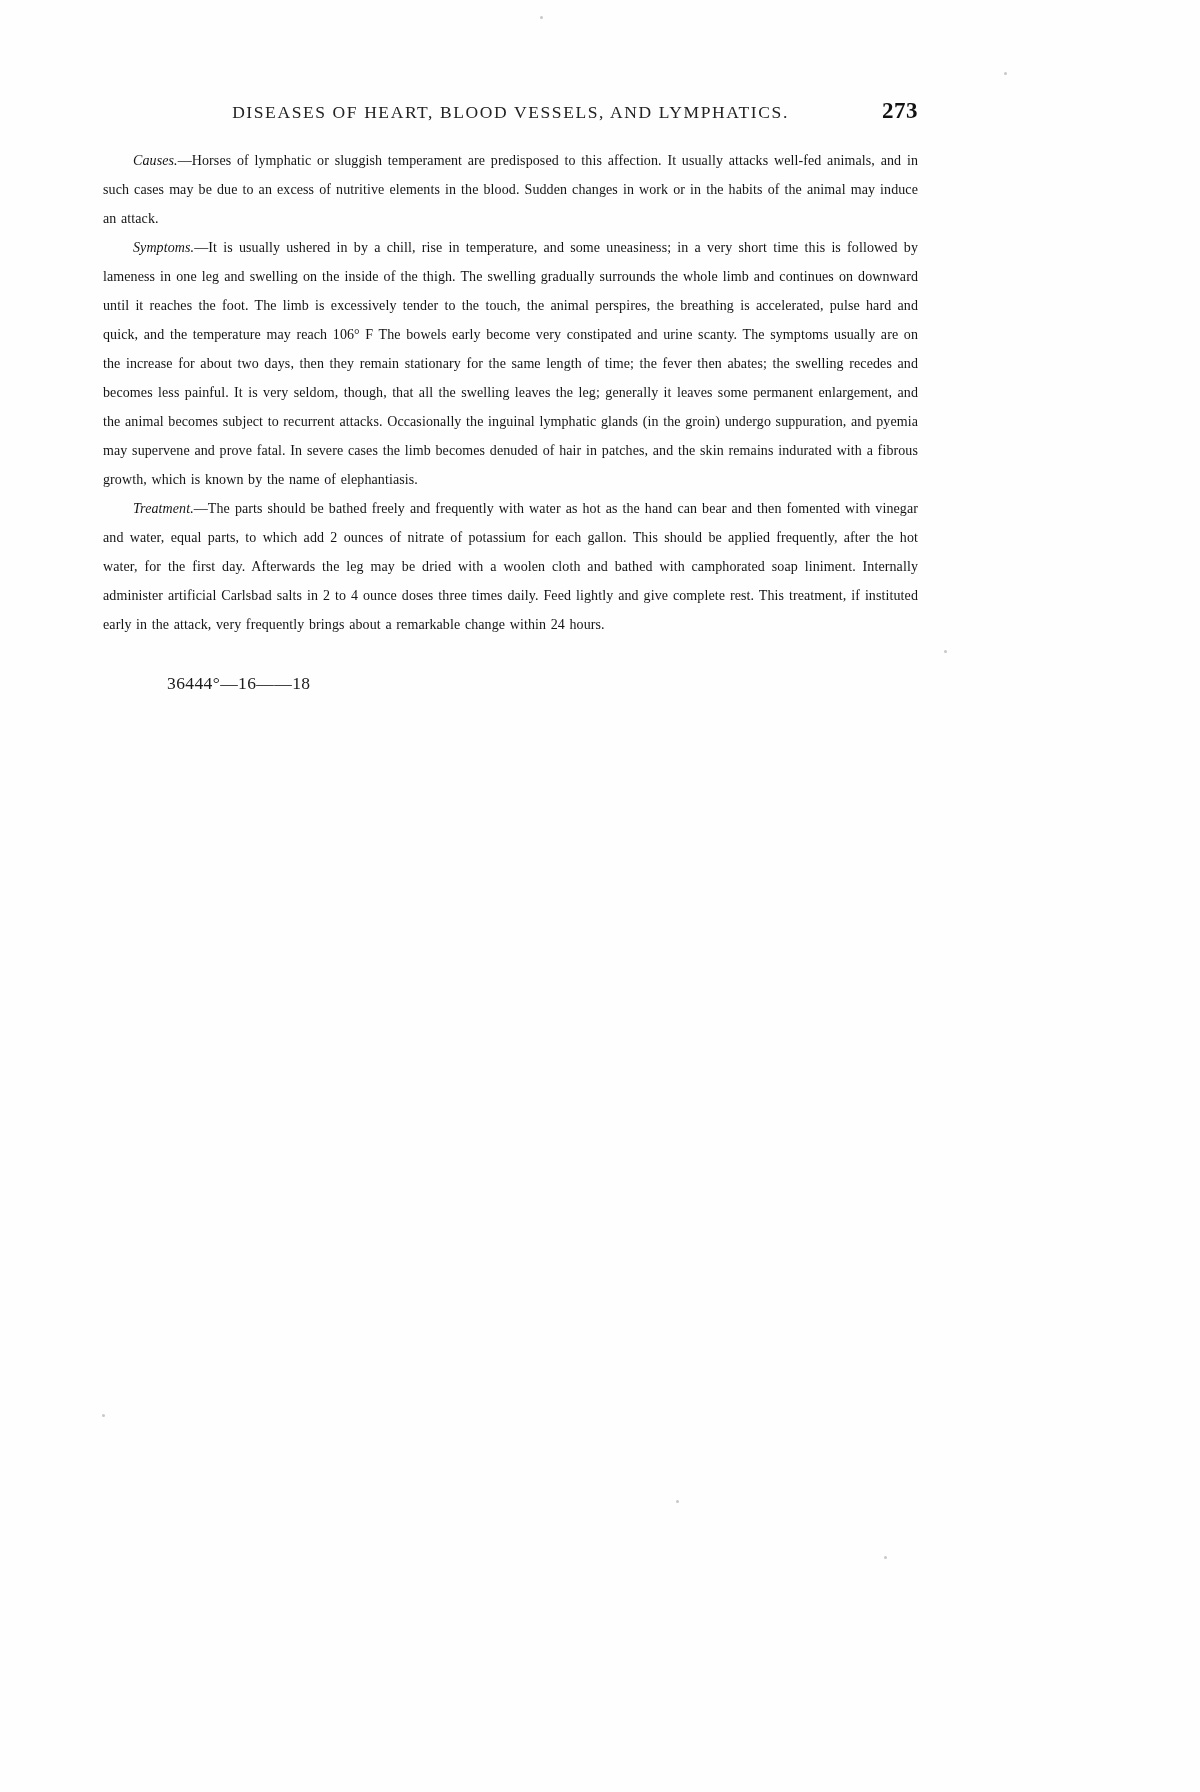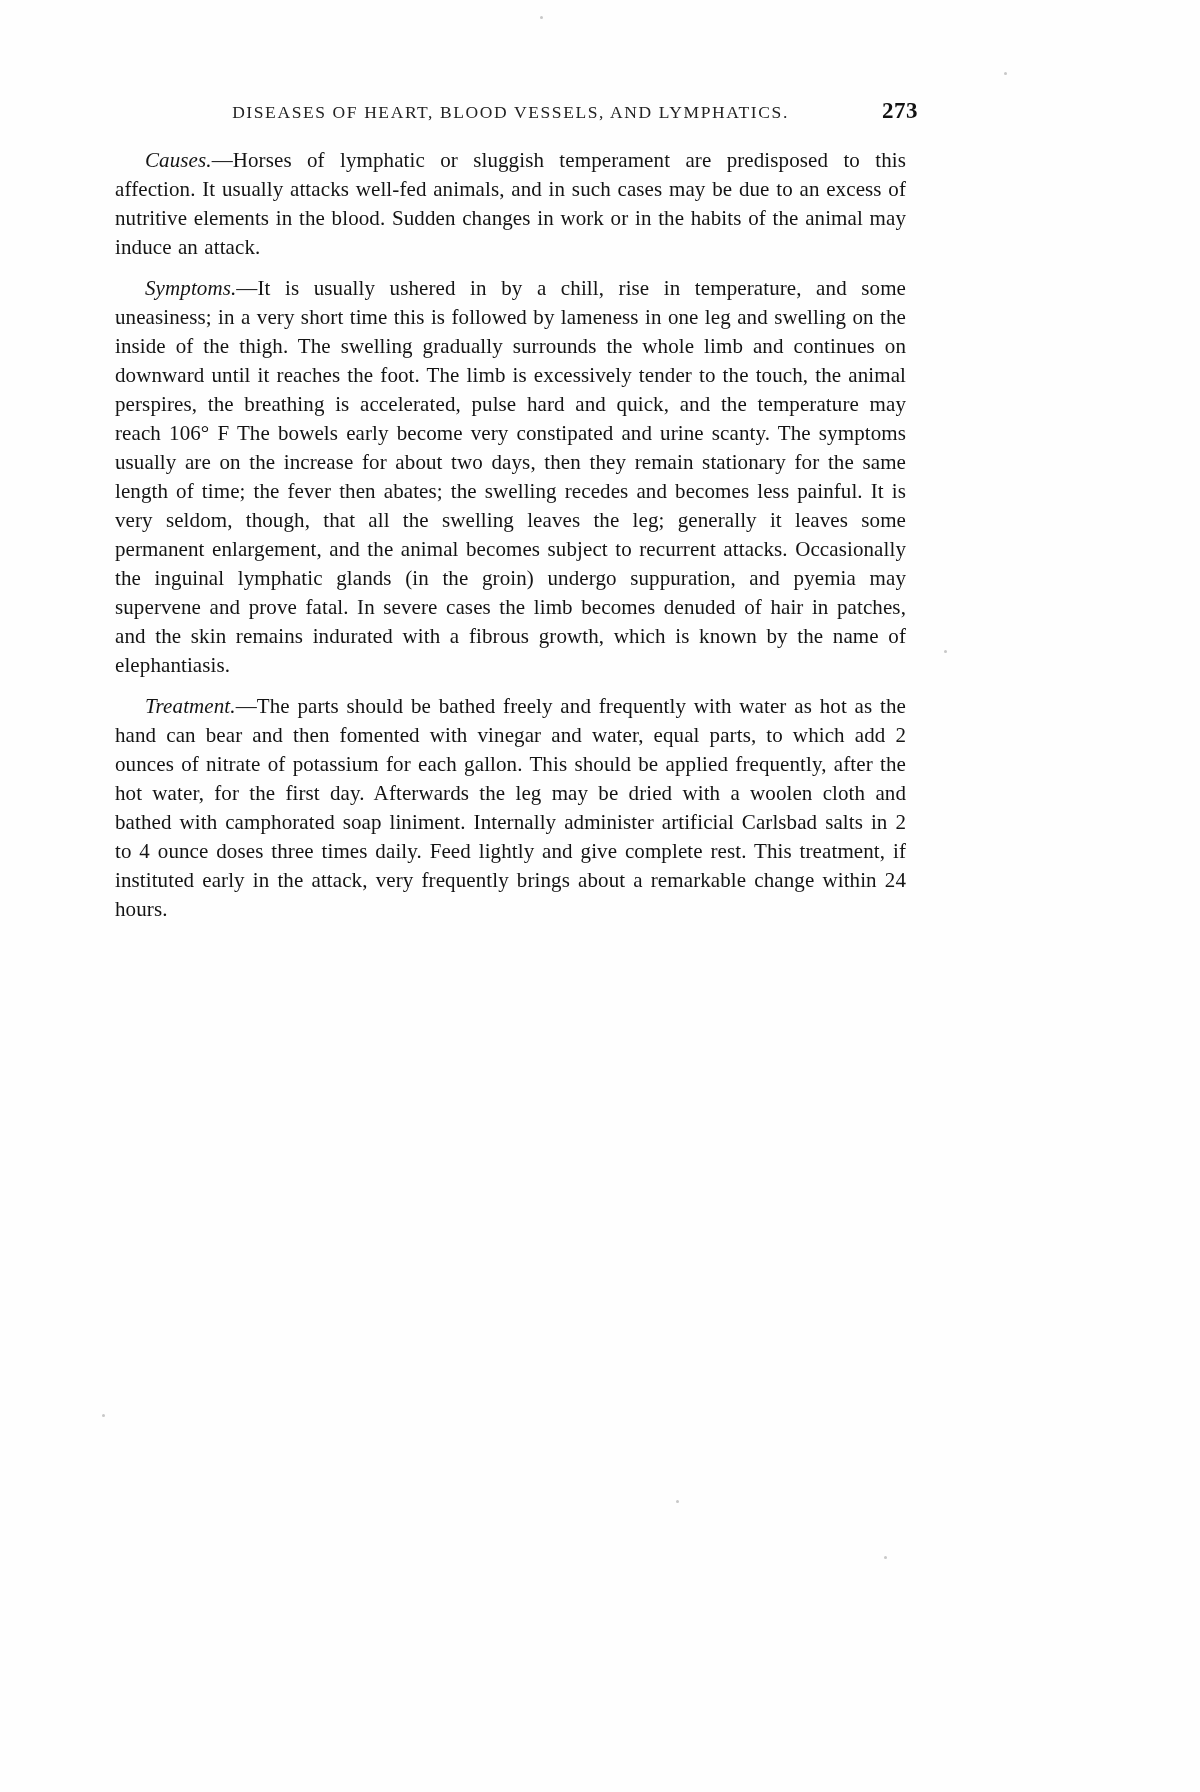--- a/index.html
+++ b/index.html
@@ -39,22 +39,22 @@
     white-space: nowrap;
   }
   .running-head .folio {
     font-size: 23px;
     font-weight: 700;
     margin-left: 24px;
     letter-spacing: 0.5px;
     color: #111;
   }
   .body-copy p {
-    margin: 12px;
-    font-size: 21px;
+    margin: 0;
+    font-size: 14px;
     line-height: 29px;
     text-align: justify;
     text-indent: 30px;
     letter-spacing: 0.1px;
     word-spacing: 1px;
   }
   .body-copy p .lead {
     font-style: italic;
   }
   .footer-sig {
@@ -86,20 +86,21 @@
     </div>
 
     <div class="body-copy">
       <p><span class="lead">Causes.</span><span>—Horses of lymphatic or sluggish temperament are predisposed to this affection. It usually attacks well-fed animals, and in such cases may be due to an excess of nutritive elements in the blood. Sudden changes in work or in the habits of the animal may induce an attack.</span></p>
 
       <p><span class="lead">Symptoms.</span><span>—It is usually ushered in by a chill, rise in temperature, and some uneasiness; in a very short time this is followed by lameness in one leg and swelling on the inside of the thigh. The swelling gradually surrounds the whole limb and continues on downward until it reaches the foot. The limb is excessively tender to the touch, the animal perspires, the breathing is accelerated, pulse hard and quick, and the temperature may reach 106° F  The bowels early become very constipated and urine scanty. The symptoms usually are on the increase for about two days, then they remain stationary for the same length of time; the fever then abates; the swelling recedes and becomes less painful. It is very seldom, though, that all the swelling leaves the leg; generally it leaves some permanent enlargement, and the animal becomes subject to recurrent attacks. Occasionally the inguinal lymphatic glands (in the groin) undergo suppuration, and pyemia may supervene and prove fatal. In severe cases the limb becomes denuded of hair in patches, and the skin remains indurated with a fibrous growth, which is known by the name of elephantiasis.</span></p>
 
       <p><span class="lead">Treatment.</span><span>—The parts should be bathed freely and frequently with water as hot as the hand can bear and then fomented with vinegar and water, equal parts, to which add 2 ounces of nitrate of potassium for each gallon. This should be applied frequently, after the hot water, for the first day. Afterwards the leg may be dried with a woolen cloth and bathed with camphorated soap liniment. Internally administer artificial Carlsbad salts in 2 to 4 ounce doses three times daily. Feed lightly and give complete rest. This treatment, if instituted early in the attack, very frequently brings about a remarkable change within 24 hours.</span></p>
     </div>
 
+    <div class="footer-sig">36444°—16——18</div>
 
   </div>
 
   <div class="speck" style="left:540px; top:16px;"></div>
   <div class="speck" style="left:1004px; top:72px;"></div>
   <div class="speck" style="left:944px; top:650px;"></div>
   <div class="speck" style="left:102px; top:1414px;"></div>
   <div class="speck" style="left:676px; top:1500px;"></div>
   <div class="speck" style="left:884px; top:1556px;"></div>
 </div>

